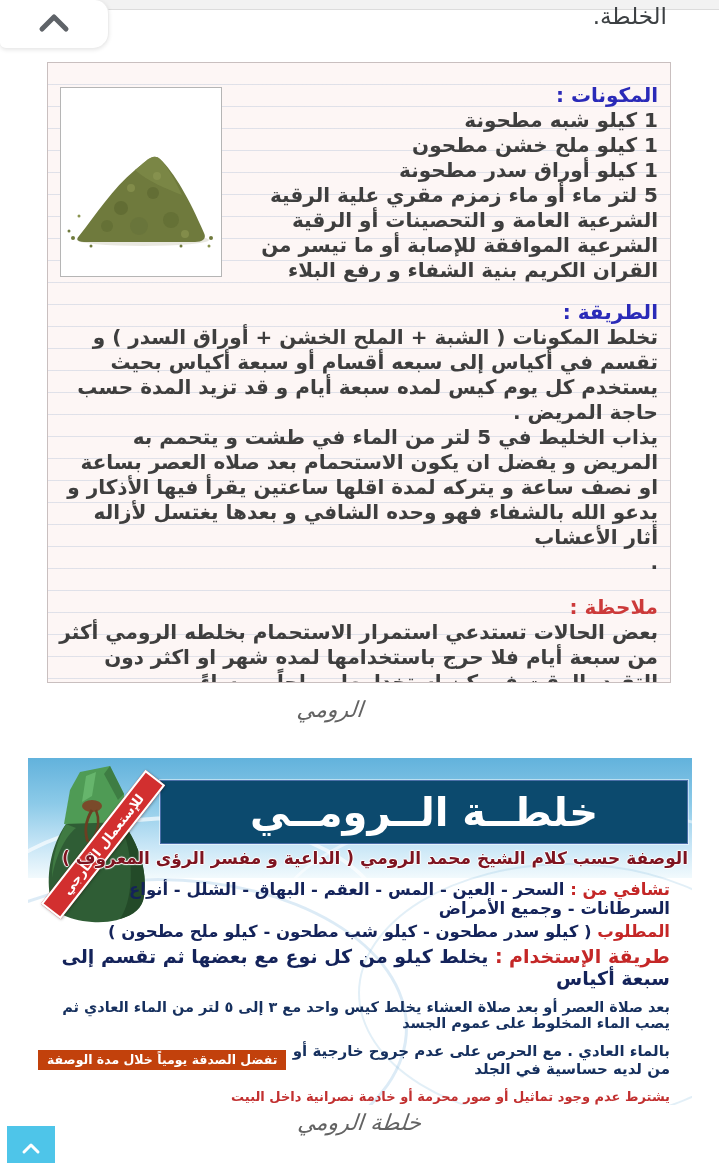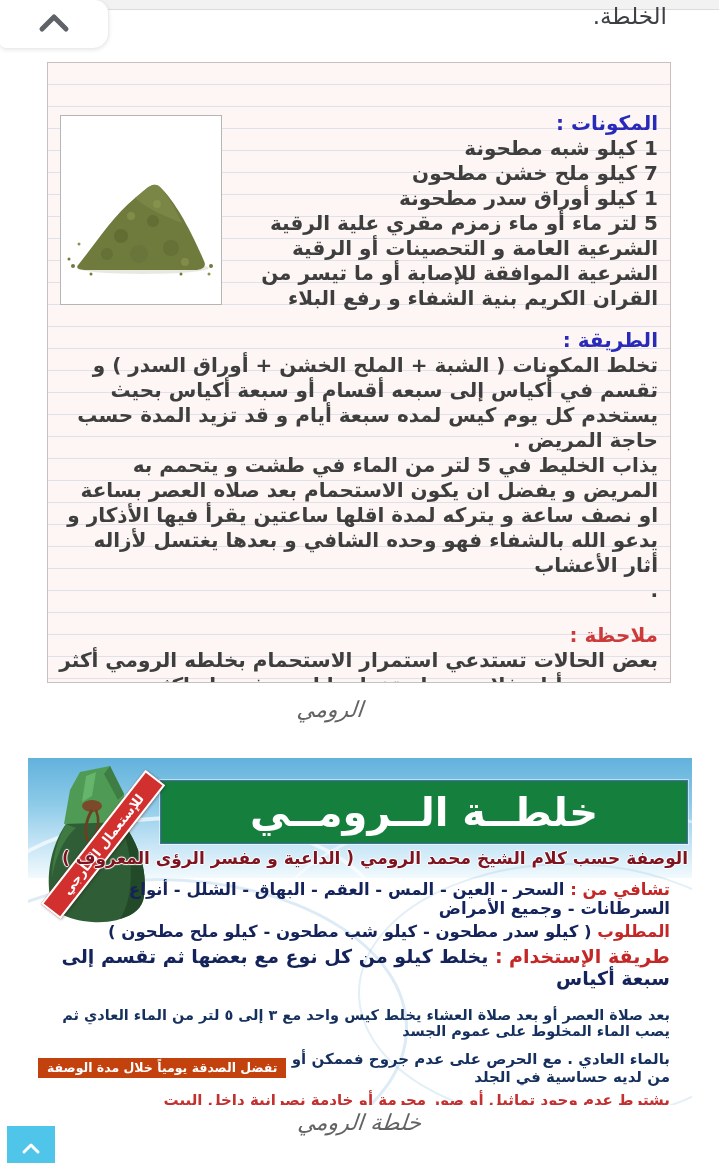--- a/index.html
+++ b/index.html
@@ -23,21 +23,21 @@
     position:absolute; left:47px; top:62px; width:624px; height:621px;
     border:1px solid #c9bfbf;
     background-color:#fdf6f5;
     background-image:repeating-linear-gradient(180deg, rgba(0,0,0,0) 0 21px, rgba(120,150,190,0.22) 21px 22px);
     direction:rtl; text-align:right; overflow:hidden;
     padding:20px 12px 6px 10px;
     color:#3e3e3e; font-weight:700; font-size:20px; line-height:25px;
   }
   .blue-head { color:#2a2ab8; font-weight:700; }
   .red-head  { color:#cc3a3a; font-weight:700; }
-  .ing-row { display:flex;margin-top:28px; }
+  .ing-row { display:flex; }
   .ing-text { flex:1; }
   .powder-frame {
     width:162px; height:190px; background:#ffffff; border:1px solid #b5b5b5;
     margin-right:16px; margin-left:2px; margin-top:4px; flex:0 0 auto;
   }
   .method-head { margin-top:17px; }
   .note-head { margin-top:20px; }
   
   .caption { position:absolute; direction:rtl; text-align:center; color:#636363;
              font-style:italic; font-size:22px; transform:skewX(-6deg); }
@@ -49,21 +49,21 @@
     position:absolute; top:0; left:0; right:0; height:120px;
     background:linear-gradient(180deg,#62b2dc 0%, #8ccae8 38%, #c6e5f6 72%, #f2fafd 100%);
   }
   .swoosh { position:absolute; border-radius:50%; }
   .sw1 { width:420px; height:220px; left:-60px; top:58px; border:4px solid rgba(255,255,255,0.65); }
   .sw2 { width:560px; height:260px; left:240px; top:44px; border:3px solid rgba(255,255,255,0.5); }
   .sw3 { width:500px; height:300px; left:-120px; top:120px; border:3px solid rgba(140,190,225,0.30); }
   .sw4 { width:420px; height:260px; left:330px; top:105px; border:2px solid rgba(140,190,225,0.25); }
   .poster-title-box {
     position:absolute; top:22px; left:132px; width:528px; height:64px;
-    background:#15803d; border:1px solid #4a6ea8; box-shadow:0 0 0 1px rgba(255,255,255,0.5);
+    background:#0c4a6e; border:1px solid #4a6ea8; box-shadow:0 0 0 1px rgba(255,255,255,0.5);
     display:flex; align-items:center; justify-content:center;
   }
   .poster-title { color:#ffffff; font-size:40px; font-weight:700; direction:rtl; white-space:nowrap; }
   .poster-subtitle {
     position:absolute; top:90px; left:138px; right:4px; direction:rtl; text-align:left;
     color:#7e1420; font-size:17px; font-weight:700; white-space:nowrap;
     text-shadow:-1px 0 1px #fff, 1px 0 1px #fff, 0 -1px 1px #fff, 0 1px 1px #fff;
   }
   .bag { position:absolute; left:6px; top:4px; width:132px; height:168px; }
   .ribbon {
@@ -72,28 +72,28 @@
     display:flex; align-items:center; justify-content:center;
     color:#ffffff; font-size:13px; font-weight:700; direction:rtl; white-space:nowrap;
     box-shadow:0 1px 3px rgba(0,0,0,0.35);
   }
   .poster-lines { position:absolute; top:122px; right:22px; left:10px; direction:rtl; text-align:right; }
   .pl { font-weight:700; color:#14235a; }
   .pl-label { color:#c42727; }
   .line-tashafi { font-size:16.5px; margin-top:0; }
   .line-matloub { font-size:16.5px; margin-top:4px; }
   .line-usage   { font-size:19px;  margin-top:4px; }
-  .line-water   { font-size:14.5px; margin-top:18px; color:#16305e; font-weight:700; }
+  .line-water   { font-size:14.5px; margin-top:10px; color:#16305e; font-weight:700; }
   .line-plain-row { margin-top:11px; display:flex; justify-content:space-between; align-items:center; }
   .line-plain { font-size:15px; color:#16305e; font-weight:700; }
   .charity-badge {
     background:#c2410c; color:#ffffff; font-size:12.5px; font-weight:700;
     padding:2px 9px 3px 9px; white-space:nowrap;
   }
-  .line-cond   { font-size:15px; margin-top:5px; color:#c23030; font-weight:700; }
+  .line-cond   { font-size:13px; margin-top:11px; color:#c23030; font-weight:700; }
   
   .bottom-card {
     position:absolute; left:7px; top:1126px; width:48px; height:37px;
     background:#4ec5e9; display:flex; align-items:flex-end; justify-content:center;
     padding-bottom:3px; cursor:pointer;
   }
 </style>
 </head>
 <body>
 
@@ -106,21 +106,21 @@
       <polyline points="8,20 20,8 32,20" stroke="#5f6368" stroke-width="5" fill="none" stroke-linecap="round" stroke-linejoin="round"></polyline>
     </svg>
   </span>
 </div>
 
 <div class="recipe-box">
   <div class="ing-row">
     <div class="ing-text">
       <div class="blue-head">المكونات :</div>
       <div>1 كيلو شبه مطحونة</div>
-      <div>7 كيلو ملح خشن مطحون</div>
+      <div>1 كيلو ملح خشن مطحون</div>
       <div>1 كيلو أوراق سدر مطحونة</div>
       <div>5 لتر ماء أو ماء زمزم مقري علية الرقية الشرعية العامة و التحصينات أو الرقية الشرعية الموافقة للإصابة أو ما تيسر من القران الكريم بنية الشفاء و رفع البلاء</div>
     </div>
     <div class="powder-frame">
       <svg width="160" height="188" viewBox="0 0 160 188">
         <rect x="0" y="0" width="160" height="188" fill="#ffffff"></rect>
         <ellipse cx="82" cy="152" rx="66" ry="6" fill="#dad8cb" opacity="0.6"></ellipse>
         <path d="M18 148 C34 128 52 100 74 82 C84 74 92 64 99 71 C113 84 129 112 143 145 C146 151 141 154 134 154 L26 154 C17 154 14 152 18 148 Z" fill="#6f7a3d"></path>
         <path d="M74 82 C84 74 92 64 99 71 C106 78 114 92 121 107 C104 100 88 94 74 82 Z" fill="#7d8947" opacity="0.8"></path>
         <circle cx="60" cy="120" r="7" fill="#57622e" opacity="0.55"></circle>
@@ -181,21 +181,21 @@
       <span class="pl-label">تشافي من :</span><span> السحر - العين - المس - العقم - البهاق - الشلل - أنواع السرطانات - وجميع الأمراض</span>
     </div>
     <div class="pl line-matloub">
       <span class="pl-label">المطلوب</span><span> ( كيلو سدر مطحون - كيلو شب مطحون - كيلو ملح مطحون )</span>
     </div>
     <div class="pl line-usage">
       <span class="pl-label">طريقة الإستخدام :</span><span> يخلط كيلو من كل نوع مع بعضها ثم تقسم إلى سبعة أكياس</span>
     </div>
     <div class="line-water">بعد صلاة العصر أو بعد صلاة العشاء يخلط كيس واحد مع ٣ إلى ٥ لتر من الماء العادي ثم يصب الماء المخلوط على عموم الجسد</div>
     <div class="line-plain-row">
-      <span class="line-plain">بالماء العادي . مع الحرص على عدم جروح فممكن أو من لديه حساسية في الجلد</span>
+      <span class="line-plain">بالماء العادي . مع الحرص على عدم جروح خارجية أو من لديه حساسية في الجلد</span>
       <span class="charity-badge">تفضل الصدقة يومياً خلال مدة الوصفة</span>
     </div>
     <div class="line-cond">يشترط عدم وجود تماثيل أو صور محرمة أو خادمة نصرانية داخل البيت</div>
 
   </div>
 </div>
 
 <div class="caption caption-2">خلطة الرومي</div>
 
 <div class="bottom-card">

